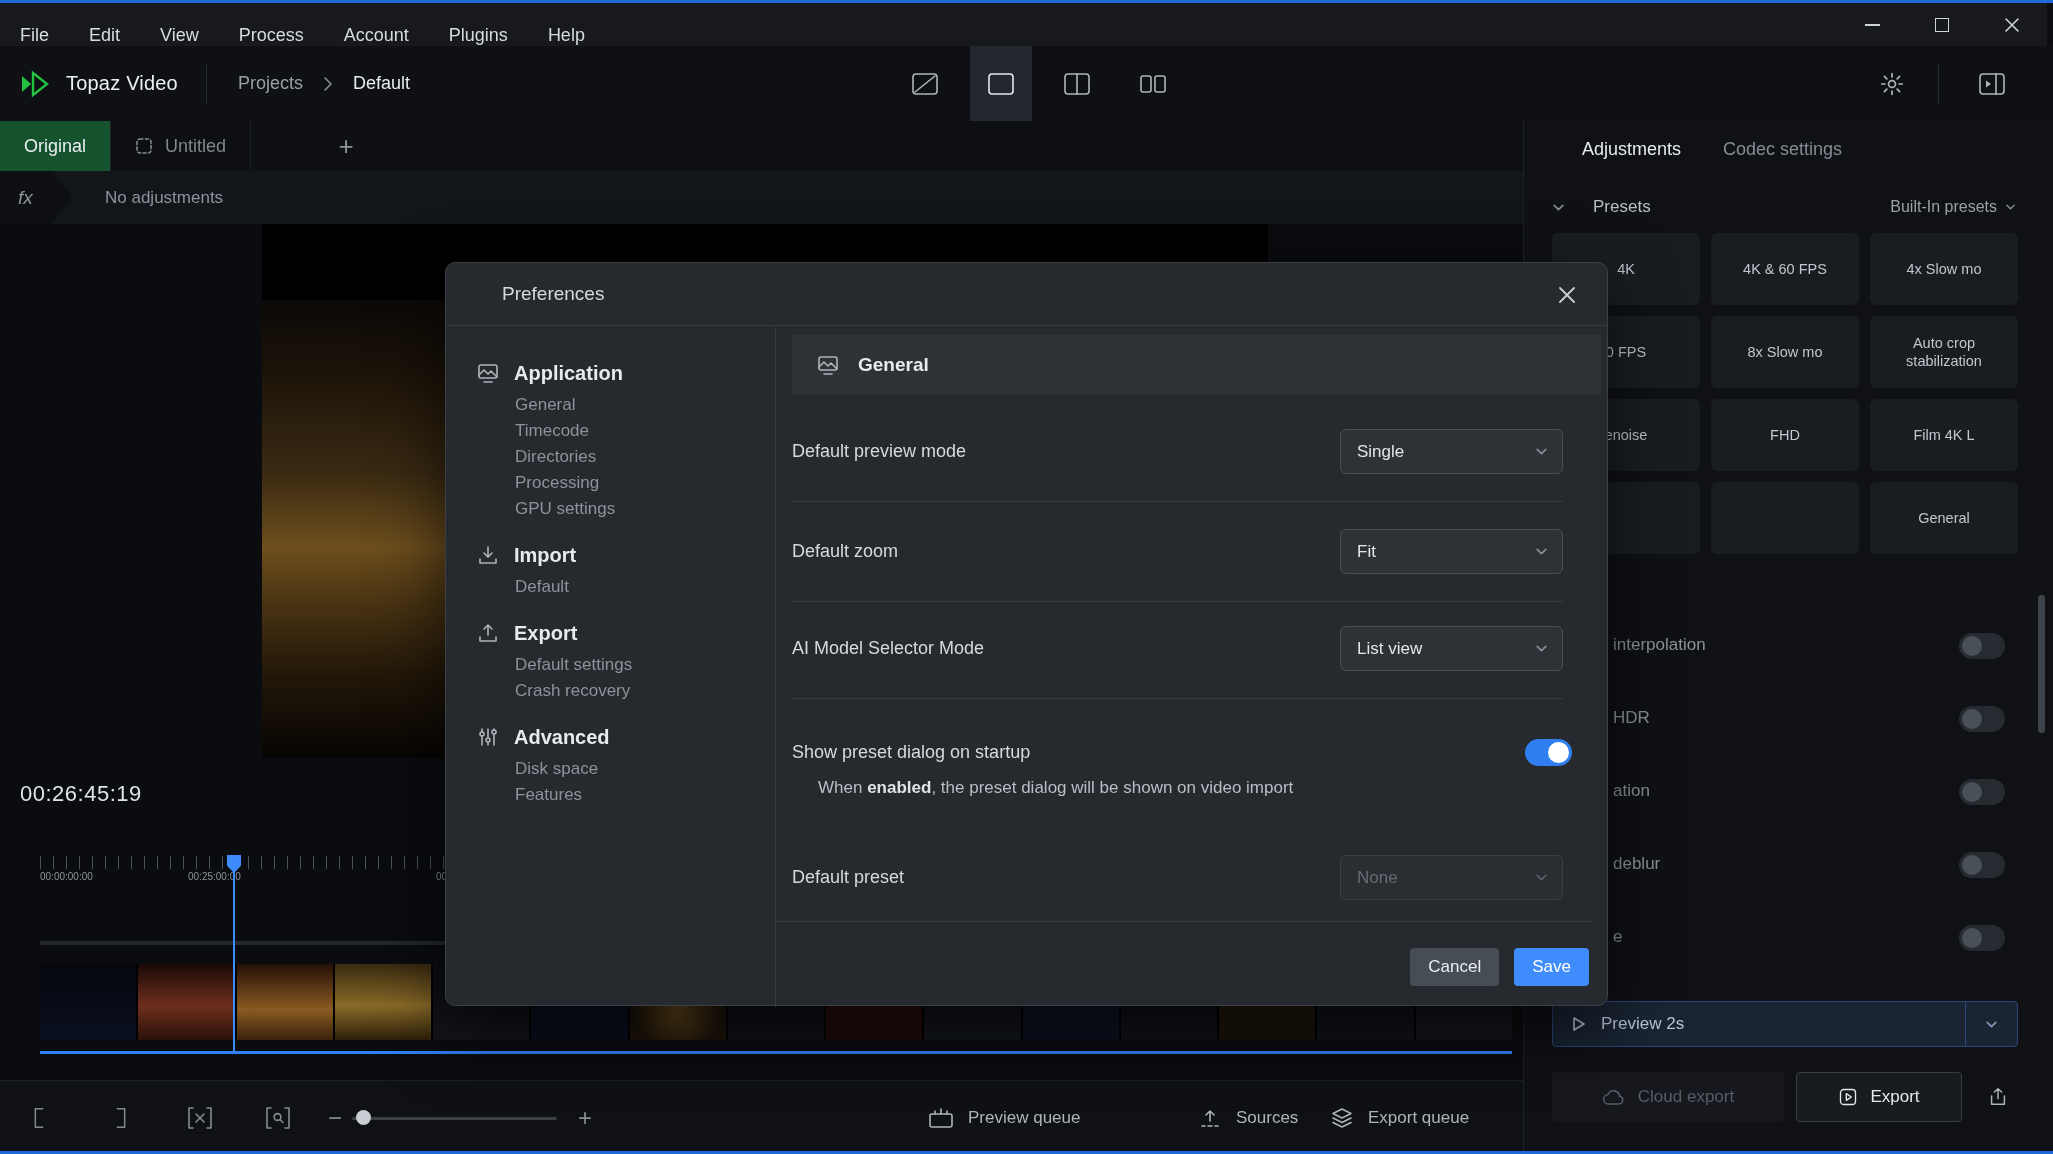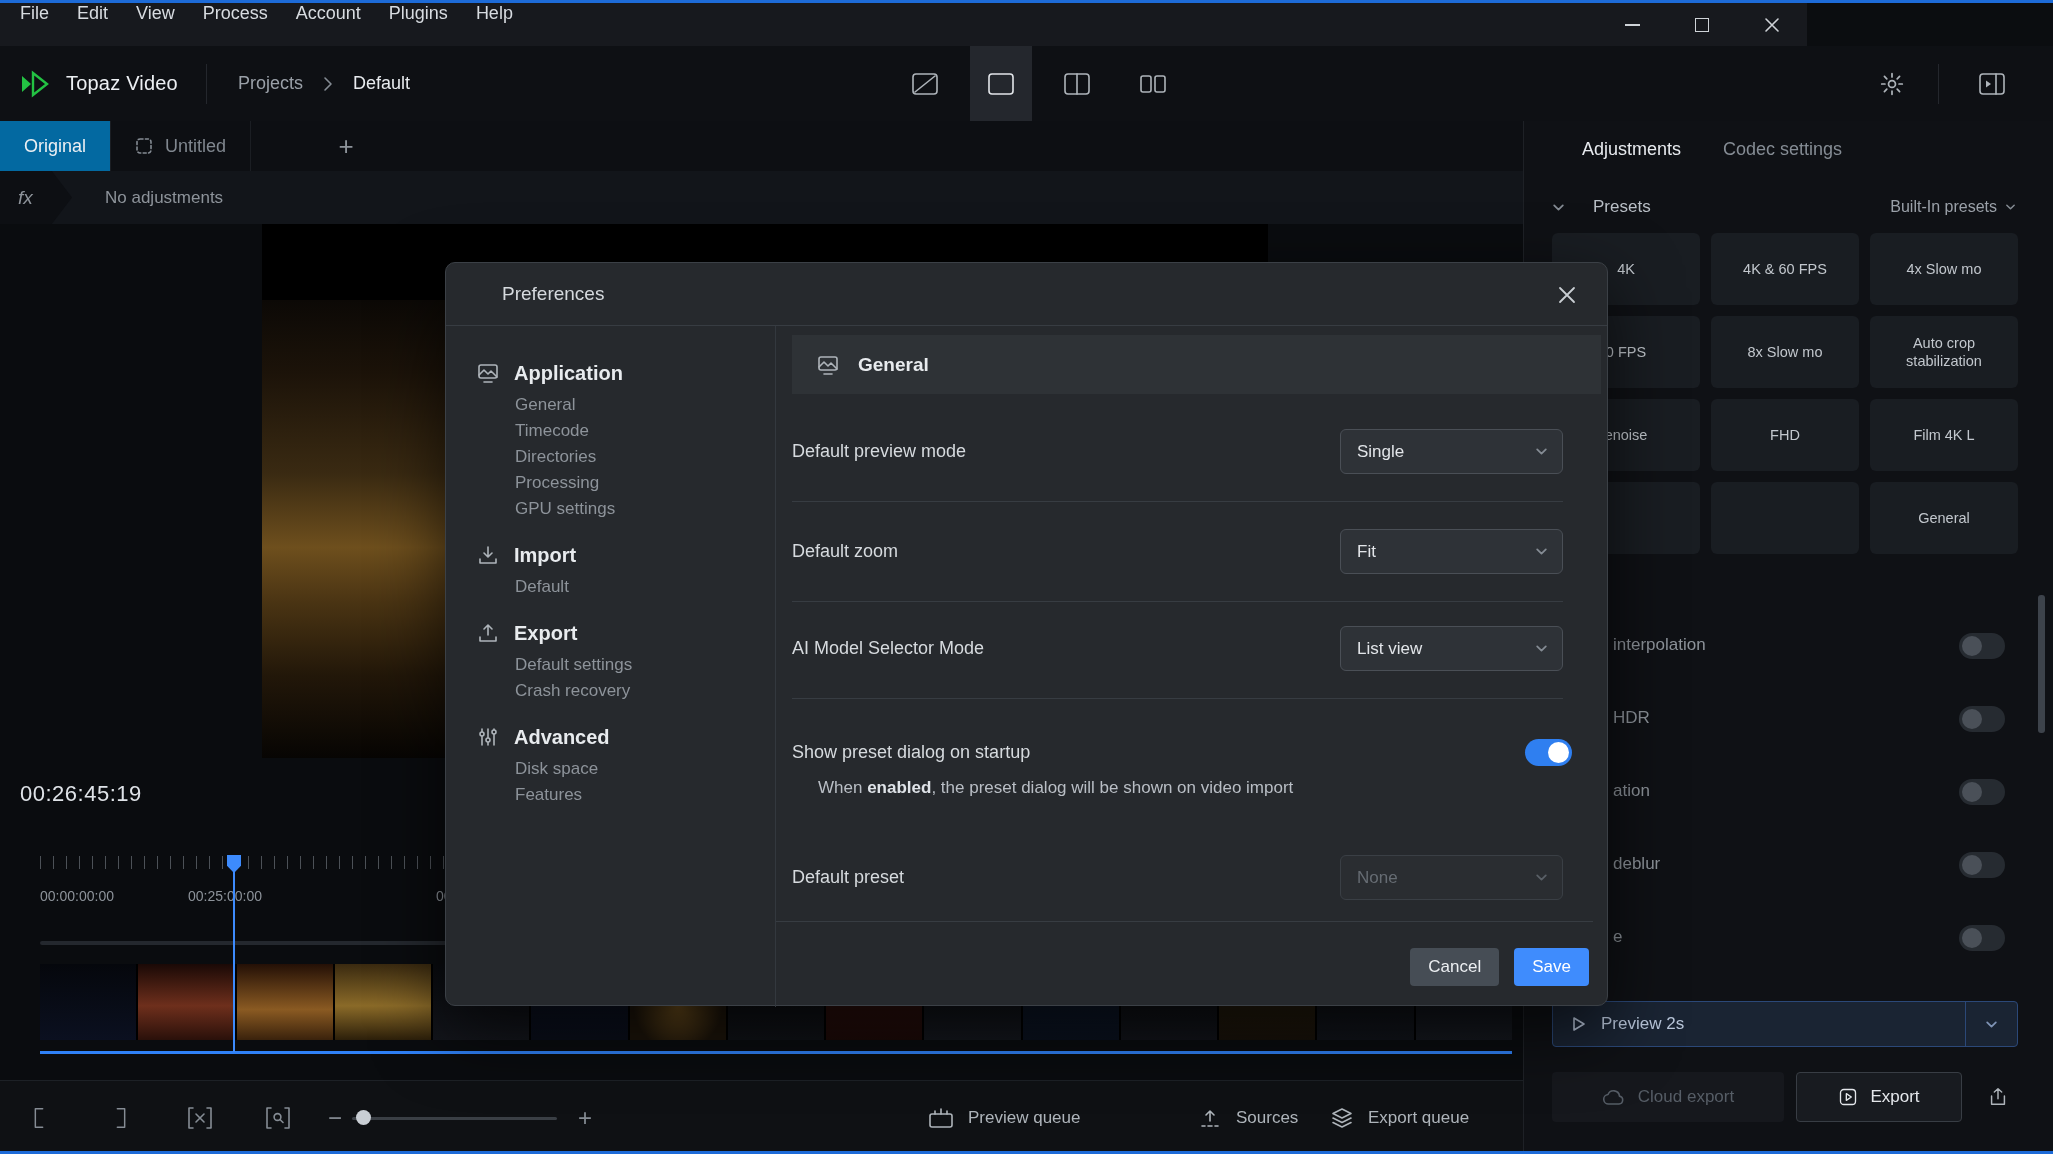--- a/index.html
+++ b/index.html
@@ -4,56 +4,56 @@
 <style>
 *{margin:0;padding:0;box-sizing:border-box}
 html,body{width:2053px;height:1154px}
 body{position:relative;overflow:hidden;background:#0b0d10;font-family:"Liberation Sans",sans-serif;color:#e7eaee}
 svg{display:block}
 .ic{stroke:#aeb4ba;fill:none;stroke-width:1.6;stroke-linecap:round;stroke-linejoin:round}
 .ic-dim{stroke:#858c94}
 
 .focus-line{position:absolute;left:0;width:2053px;height:3px;background:#1d6bd8}
 
-.menubar{position:absolute;left:0;top:3px;width:1807px;height:43px;background:#17191e;display:flex;align-items:flex-start;padding-left:20px;gap:28px;font-size:18px;color:#d8dce1}
+.menubar{position:absolute;left:0;top:3px;width:2047px;height:43px;background:#17191e;display:flex;align-items:flex-end;padding-left:20px;gap:40px;font-size:18px;color:#d8dce1}
 .menu-item{cursor:default}
 .winctl{position:absolute;right:0;top:0;height:43px;display:flex}
 .winbtn{width:70px;height:43px;display:flex;align-items:center;justify-content:center}
 
 .header{position:absolute;left:0;top:46px;width:2053px;height:75px;background:#0e1014}
 .logo{position:absolute;left:18px;top:0;height:75px;display:flex;align-items:center;gap:12px}
 .logo-text{font-size:20px;color:#eceff3;letter-spacing:.2px}
 .vsep{position:absolute;top:18px;width:1px;height:40px;background:#24272d}
 .crumbs{position:absolute;left:238px;top:0;height:75px;display:flex;align-items:center;gap:20px;font-size:18px}
 .crumb-muted{color:#9aa0a8}.crumb-cur{color:#e8ebef}
 .viewbtns{position:absolute;left:894px;top:0;height:75px;display:flex;gap:14px}
 .viewbtn{width:62px;height:75px;display:flex;align-items:center;justify-content:center}
 .viewbtn.active{background:#24272d}
 .license{position:absolute;right:230px;top:14px;text-align:right;color:#565e68;font-style:italic}
 .license .l1{font-size:18px}.license .l2{font-size:15px;margin-top:4px}
 .hbtn{position:absolute;top:0;height:75px;width:62px;display:flex;align-items:center;justify-content:center}
 
 .tabbar{position:absolute;left:0;top:121px;width:1523px;height:50px;background:#0d0f13;display:flex;align-items:stretch}
 .tab{display:flex;align-items:center;gap:12px;padding:0 24px;font-size:18px;border-right:1px solid #1b1e23}
-.tab.active{background:#0369a1;color:#eceff3}
+.tab.active{background:#14532d;color:#eceff3}
 .tab.inactive{color:#80878f}
 .tab-add{width:70px;display:flex;align-items:center;justify-content:center;color:#8d939a;font-size:26px;margin-left:60px}
 
 .adjbar{position:absolute;left:0;top:171px;width:1523px;height:53px;background:#12151a}
 .fxwedge{position:absolute;left:0;top:0;height:53px;width:72px;background:#0d0f13;clip-path:polygon(0 0,72% 0,100% 50%,72% 100%,0 100%);display:flex;align-items:center;padding-left:18px;color:#8d939a;font-size:19px;font-style:italic}
 .adj-empty{position:absolute;left:105px;top:0;height:53px;display:flex;align-items:center;color:#8d939a;font-size:17px}
 
 .main{position:absolute;left:0;top:224px;width:1523px;height:856px;background:#0a0c0f}
 .frame{position:absolute;left:262px;top:0;width:1006px;height:534px;background:#000}
 .frame-img{position:absolute;left:0;top:76px;width:186px;height:458px;background:linear-gradient(180deg,#0c0906 0%,#1c1309 16%,#3a2a12 38%,#6e4f1d 54%,#4a3413 66%,#221709 82%,#070503 100%)}
 
 .timecode{position:absolute;left:20px;top:557px;font-size:22px;color:#dfe3e8;letter-spacing:.5px}
 .ruler{position:absolute;left:40px;top:632px;width:1472px;height:56px}
 .ticks{position:absolute;left:0;top:0;width:1472px;height:13px;background:repeating-linear-gradient(90deg,#4c5157 0 1px,transparent 1px 13px)}
-.rlabel{position:absolute;top:32px;font-size:14px;color:#8d939a;white-space:nowrap}
+.rlabel{position:absolute;top:15px;font-size:10px;color:#8d939a;white-space:nowrap}
 .scrollline{position:absolute;left:40px;top:717px;width:1472px;height:4px;background:#24282e;border-radius:2px}
 .filmstrip{position:absolute;left:40px;top:740px;width:1472px;height:76px;display:flex;gap:2px;background:#000}
 .thumb{flex:1;height:76px}
 .t1{background:linear-gradient(180deg,#05070c,#0b1020)}
 .t2{background:linear-gradient(180deg,#1a0906,#6e2f1c 55%,#2a100a)}
 .t3{background:linear-gradient(180deg,#241006,#8a5a22 60%,#3a220c)}
 .t4{background:linear-gradient(180deg,#3a2a10,#8a6a28 55%,#2c1f0a)}
 .t5{background:linear-gradient(180deg,#0a0c10,#14161c)}
 .t6{background:linear-gradient(180deg,#0d1426,#0a0e1a)}
 .t7{background:radial-gradient(circle at 50% 55%,#6b4d1c 0%,#1c140a 70%)}

